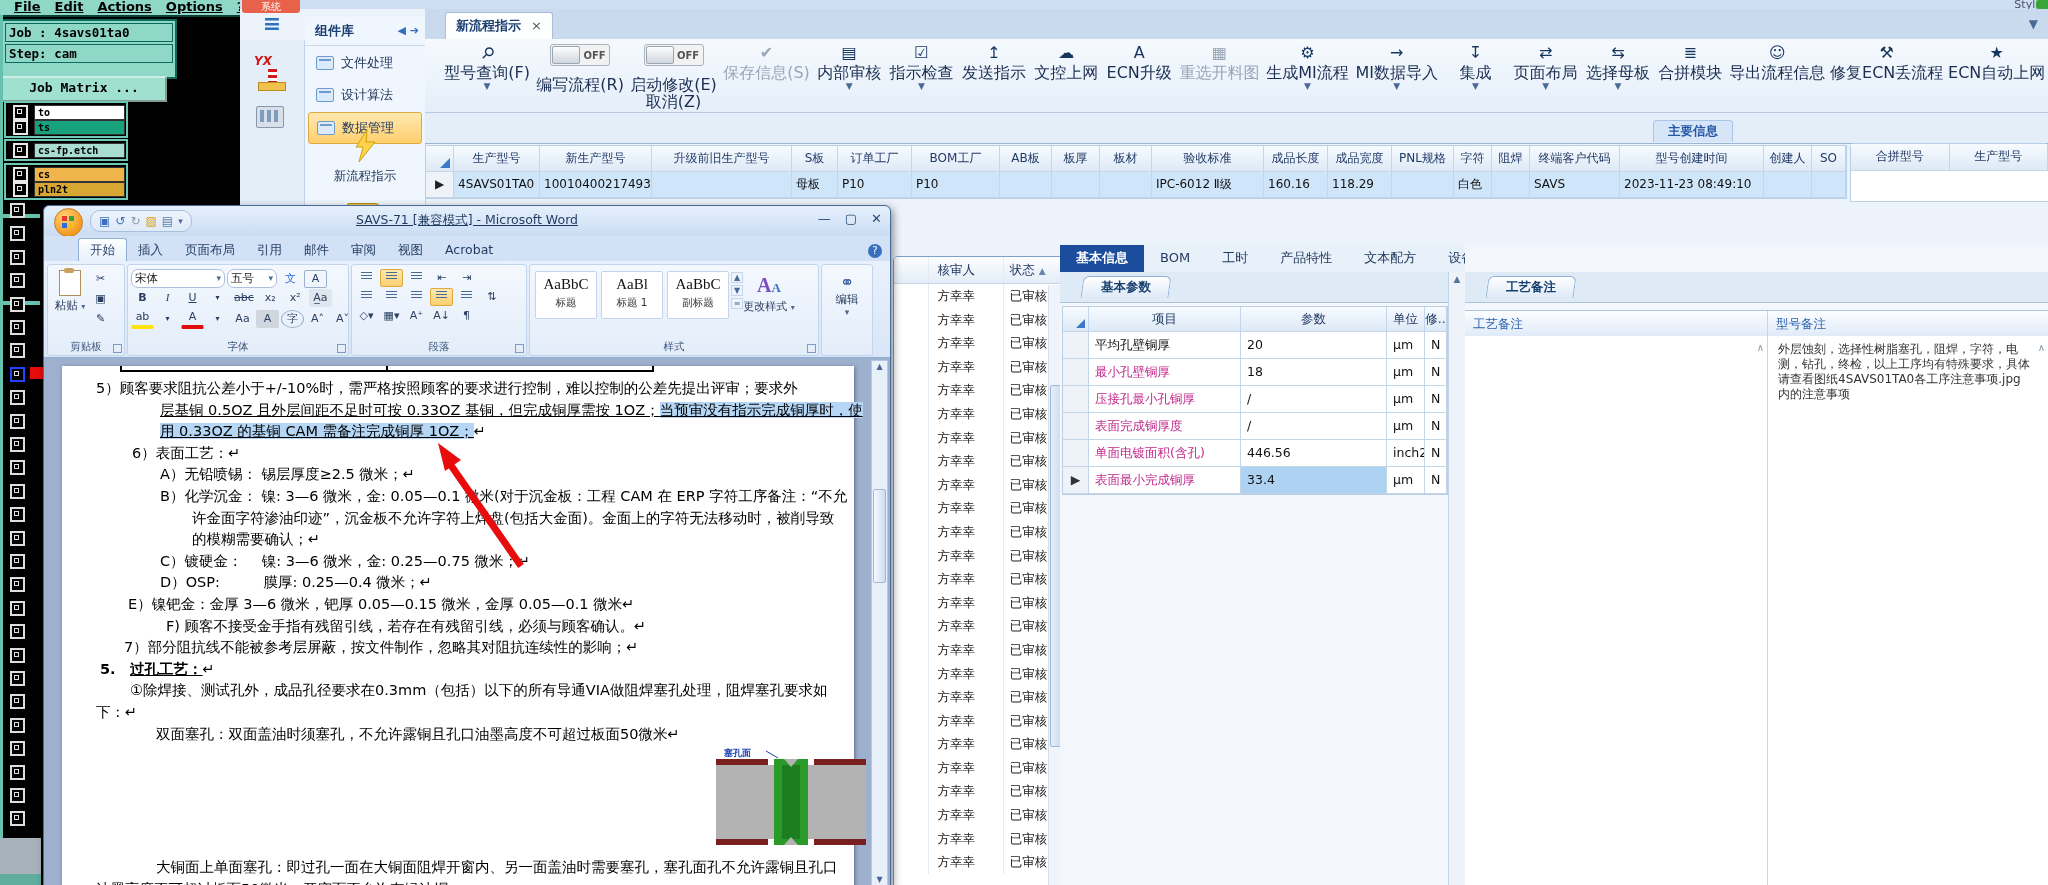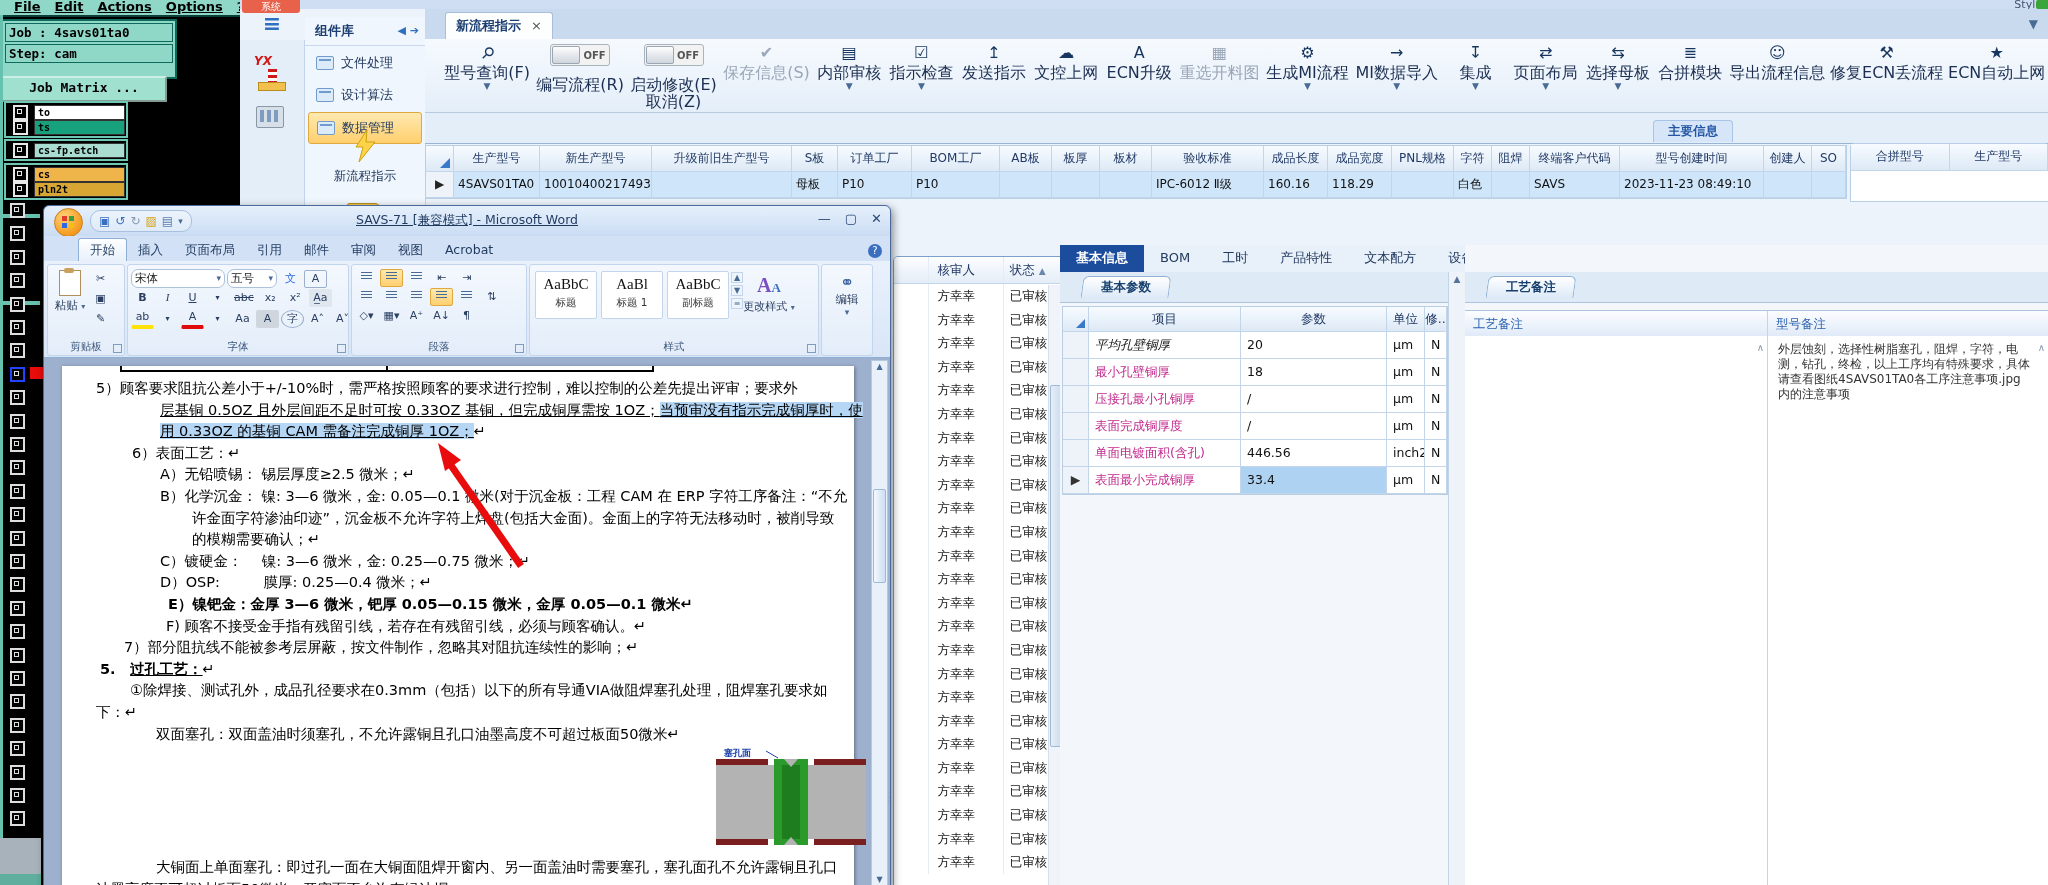--- a/index.html
+++ b/index.html
@@ -133,21 +133,21 @@
   font-weight:bold;color:#17406e;font-size:12.5px;}
 .subtab>span{display:inline-block;transform:skewX(8deg);}
 .dt-panel{left:820px;top:272px;width:388px;height:613px;background:#f3f7fc;border-right:1px solid #aec4de;}
 .ptable{position:absolute;left:2px;top:34px;width:384px;background:#fff;border:1px solid #b9cde3;}
 .pt-row{display:flex;}
 .pt-cell{box-sizing:border-box;border-right:1px solid #c3d5e8;border-bottom:1px solid #c3d5e8;height:27px;
   line-height:26px;font-size:12.5px;overflow:hidden;white-space:nowrap;}
 .pt-head{background:linear-gradient(#f7fbff,#dde9f6);color:#223a66;text-align:center;height:25px;line-height:24px;}
 .pt-gut{background:#eef3fa;text-align:center;color:#333;}
 .pt-item{padding-left:6px;color:#c2298c;}
-.pt-item.black{color:#111;font-style:italic;}
+.pt-item.black{color:#111;}
 .pt-val{padding-left:6px;color:#111;}
 .pt-val.sel{background:#aed2f2;}
 .pt-corner{position:relative;background:linear-gradient(#f7fbff,#dde9f6);}
 .pt-corner:after{content:"";position:absolute;right:3px;bottom:3px;border-left:9px solid transparent;
   border-bottom:9px solid #3a78c8;}
 
 
 .mid-scroll{left:1208px;top:272px;width:16px;height:613px;background:#eef3fa;border-left:1px solid #c2d4ea;
   border-right:1px solid #c2d4ea;}
 .mid-scroll .up{position:absolute;top:2px;left:0;width:100%;text-align:center;font-size:9px;color:#5a7398;}
@@ -961,21 +961,21 @@
             <div class="dline" style=""><span>5）顾客要求阻抗公差小于+/-10%时，需严格按照顾客的要求进行控制，难以控制的公差先提出评审；要求外</span></div>
             <div class="dline" style="margin-left: 64px;"><span class="seg-u ">层基铜 0.5OZ 且外层间距不足时可按 0.33OZ 基铜，但完成铜厚需按 1OZ；</span><span class="seg-hl seg-u ">当预审没有指示完成铜厚时，使</span></div>
             <div class="dline" style="margin-left: 64px;"><span class="seg-hl seg-u ">用 0.33OZ 的基铜 CAM 需备注完成铜厚 1OZ；</span><span>↵</span></div>
             <div class="dline" style="margin-left: 36px;"><span>6）表面工艺：↵</span></div>
             <div class="dline" style="margin-left: 64px;"><span>A）无铅喷锡： 锡层厚度≥2.5 微米；↵</span></div>
             <div class="dline" style="margin-left: 64px;"><span>B）化学沉金： 镍: 3—6 微米，金: 0.05—0.1 微米(对于沉金板：工程 CAM 在 ERP 字符工序备注：“不允</span></div>
             <div class="dline" style="margin-left: 96px;"><span>许金面字符渗油印迹”，沉金板不允许字符上焊盘(包括大金面)。金面上的字符无法移动时，被削导致</span></div>
             <div class="dline" style="margin-left: 96px;"><span>的模糊需要确认；↵</span></div>
             <div class="dline" style="margin-left: 64px;"><span>C）镀硬金：　 镍: 3—6 微米，金: 0.25—0.75 微米；↵</span></div>
             <div class="dline" style="margin-left: 64px;"><span>D）OSP:　　　膜厚: 0.25—0.4 微米；↵</span></div>
-            <div class="dline" style="margin-left: 72px; font-weight: bold;"><span>E）镍钯金：金厚 3—6 微米，钯厚 0.05—0.15 微米，金厚 0.05—0.1 微米↵</span></div>
+            <div class="dline" style="margin-left: 32px;"><span>E）镍钯金：金厚 3—6 微米，钯厚 0.05—0.15 微米，金厚 0.05—0.1 微米↵</span></div>
             <div class="dline" style="margin-left: 70px;"><span>F) 顾客不接受金手指有残留引线，若存在有残留引线，必须与顾客确认。↵</span></div>
             <div class="dline" style="margin-left: 28px;"><span>7）部分阻抗线不能被参考层屏蔽，按文件制作，忽略其对阻抗连续性的影响；↵</span></div>
             <div class="dline" style="margin-left: 4px;"><span class="seg-b">5.　</span><span class="seg-u seg-b">过孔工艺：</span><span>↵</span></div>
             <div class="dline" style="margin-left: 34px;"><span>①除焊接、测试孔外，成品孔径要求在0.3mm（包括）以下的所有导通VIA做阻焊塞孔处理，阻焊塞孔要求如</span></div>
             <div class="dline" style="margin-left: 0px;"><span>下：↵</span></div>
             <div class="dline" style="margin-left: 60px;"><span>双面塞孔：双面盖油时须塞孔，不允许露铜且孔口油墨高度不可超过板面50微米↵</span></div>
             <div class="via-diagram" style="position: relative; margin-left: 300px;"><svg width="212" height="112">
                 <rect x="20" y="20" width="58" height="74" fill="#b3b3b3"></rect>
                 <rect x="112" y="20" width="58" height="74" fill="#b3b3b3"></rect>
                 <rect x="78" y="14" width="34" height="86" fill="#2a9a2a"></rect>

